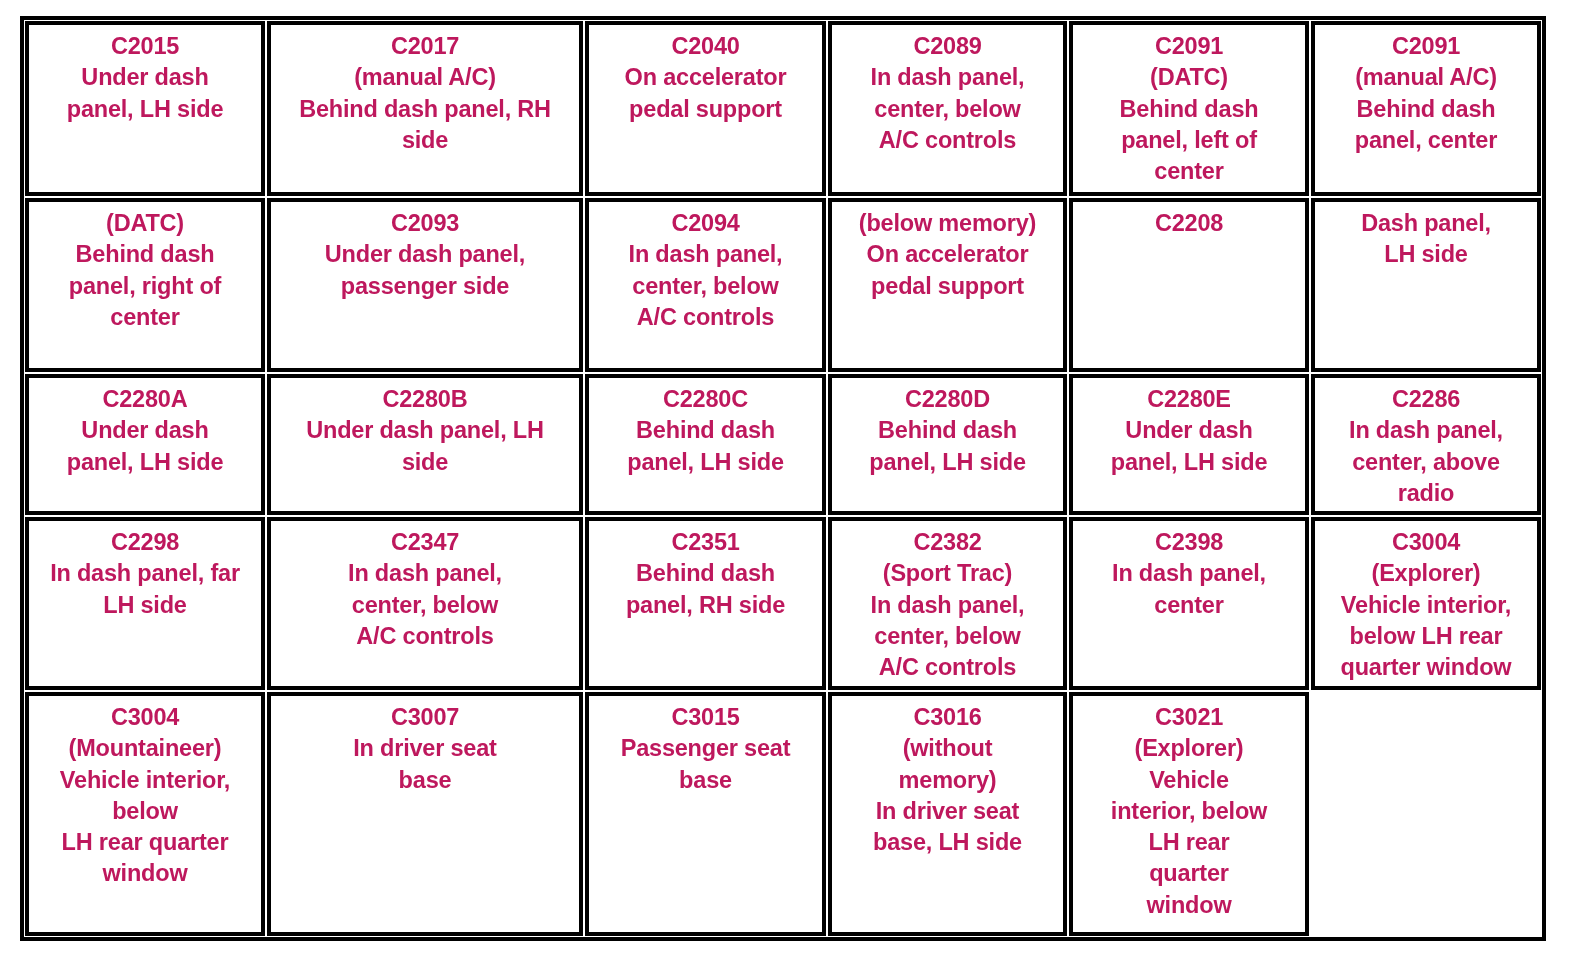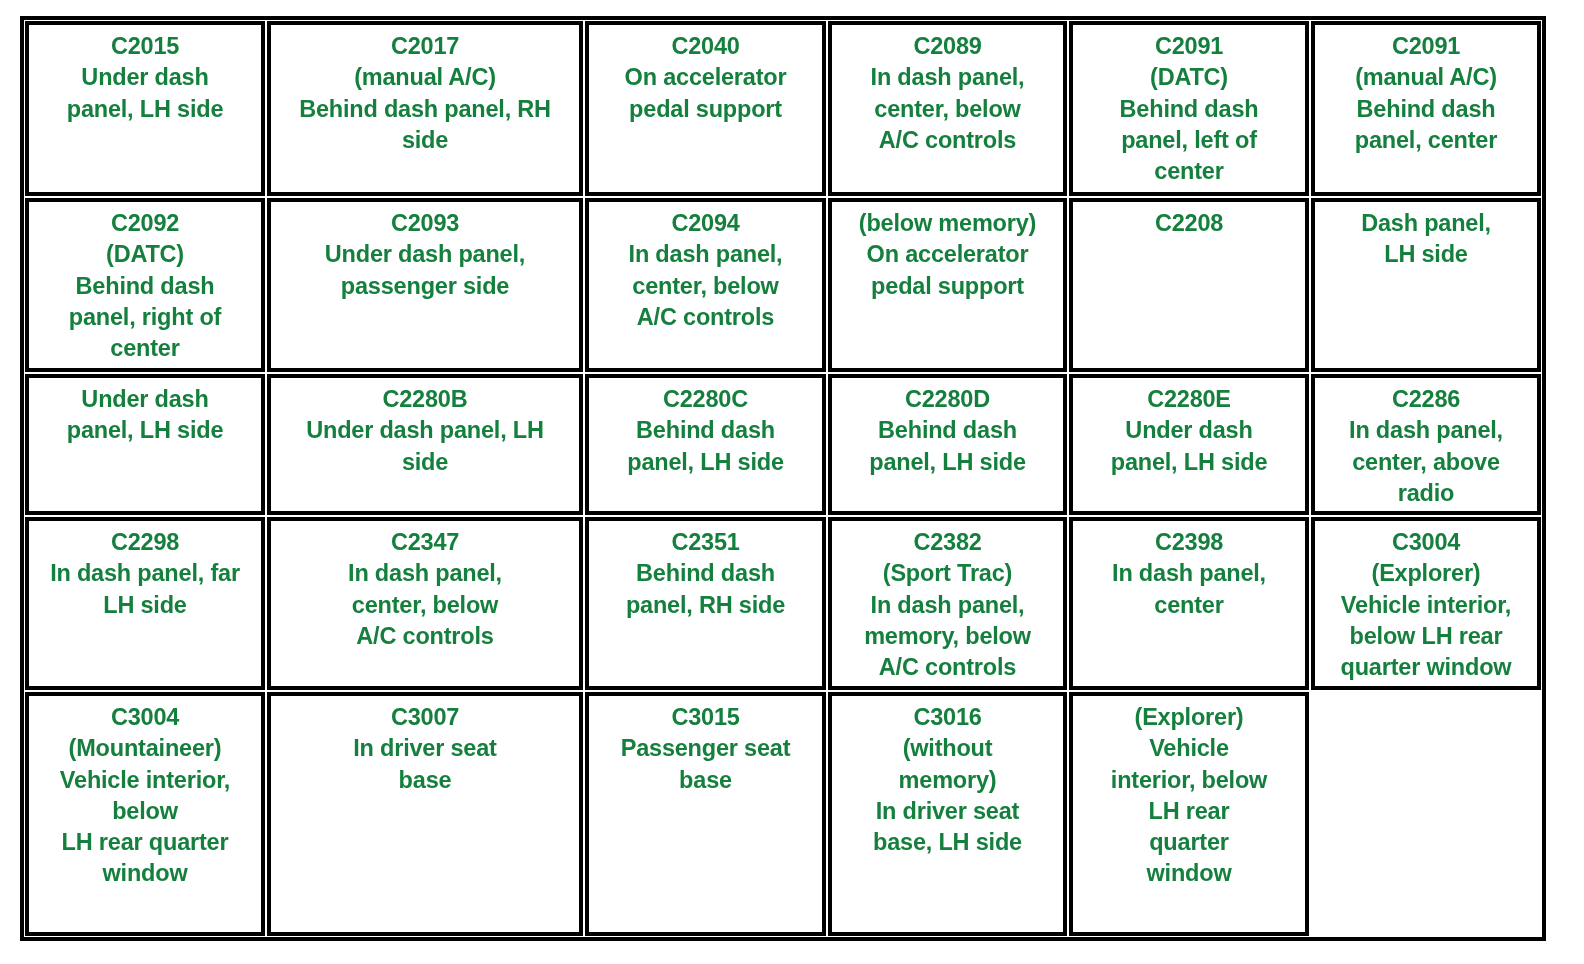--- a/index.html
+++ b/index.html
@@ -51,21 +51,21 @@
     background: #ffffff;
     padding: 6px 4px 4px 4px;
     text-align: center;
     overflow: hidden;
   }
 
   .cell-inner {
     font-size: 23.5px;
     font-weight: bold;
     line-height: 1.33;
-    color: #15803d;
+    color: #be185d;
     letter-spacing: -0.2px;
     white-space: pre-line;
     word-break: normal;
   }
 
   .cell-id {
     display: block;
   }
   .cell-loc {
     display: block;
@@ -100,21 +100,21 @@
 Behind dash
 panel, left of
 center</span></div>
         </div>
         <div class="cell">
           <div class="cell-inner"><span class="cell-id">C2091</span><span class="cell-loc">(manual A/C)
 Behind dash
 panel, center</span></div>
         </div>
         <div class="cell">
-          <div class="cell-inner"><span class="cell-id">C2092</span><span class="cell-loc">(DATC)
+          <div class="cell-inner"><span class="cell-loc">(DATC)
 Behind dash
 panel, right of
 center</span></div>
         </div>
         <div class="cell">
           <div class="cell-inner"><span class="cell-id">C2093</span><span class="cell-loc">Under dash panel,
 passenger side</span></div>
         </div>
         <div class="cell">
           <div class="cell-inner"><span class="cell-id">C2094</span><span class="cell-loc">In dash panel,
@@ -127,21 +127,21 @@
 pedal support</span></div>
         </div>
         <div class="cell">
           <div class="cell-inner"><span class="cell-id">C2208</span></div>
         </div>
         <div class="cell">
           <div class="cell-inner"><span class="cell-loc">Dash panel,
 LH side</span></div>
         </div>
         <div class="cell">
-          <div class="cell-inner"><span class="cell-loc">Under dash
+          <div class="cell-inner"><span class="cell-id">C2280A</span><span class="cell-loc">Under dash
 panel, LH side</span></div>
         </div>
         <div class="cell">
           <div class="cell-inner"><span class="cell-id">C2280B</span><span class="cell-loc">Under dash panel, LH
 side</span></div>
         </div>
         <div class="cell">
           <div class="cell-inner"><span class="cell-id">C2280C</span><span class="cell-loc">Behind dash
 panel, LH side</span></div>
         </div>
@@ -167,21 +167,21 @@
 center, below
 A/C controls</span></div>
         </div>
         <div class="cell">
           <div class="cell-inner"><span class="cell-id">C2351</span><span class="cell-loc">Behind dash
 panel, RH side</span></div>
         </div>
         <div class="cell">
           <div class="cell-inner"><span class="cell-id">C2382</span><span class="cell-loc">(Sport Trac)
 In dash panel,
-memory, below
+center, below
 A/C controls</span></div>
         </div>
         <div class="cell">
           <div class="cell-inner"><span class="cell-id">C2398</span><span class="cell-loc">In dash panel,
 center</span></div>
         </div>
         <div class="cell">
           <div class="cell-inner"><span class="cell-id">C3004</span><span class="cell-loc">(Explorer)
 Vehicle interior,
 below LH rear
@@ -201,21 +201,21 @@
           <div class="cell-inner"><span class="cell-id">C3015</span><span class="cell-loc">Passenger seat
 base</span></div>
         </div>
         <div class="cell">
           <div class="cell-inner"><span class="cell-id">C3016</span><span class="cell-loc">(without
 memory)
 In driver seat
 base, LH side</span></div>
         </div>
         <div class="cell">
-          <div class="cell-inner"><span class="cell-loc">(Explorer)
+          <div class="cell-inner"><span class="cell-id">C3021</span><span class="cell-loc">(Explorer)
 Vehicle
 interior, below
 LH rear
 quarter
 window</span></div>
         </div>
       </div>
   </div>
 </div>
 

